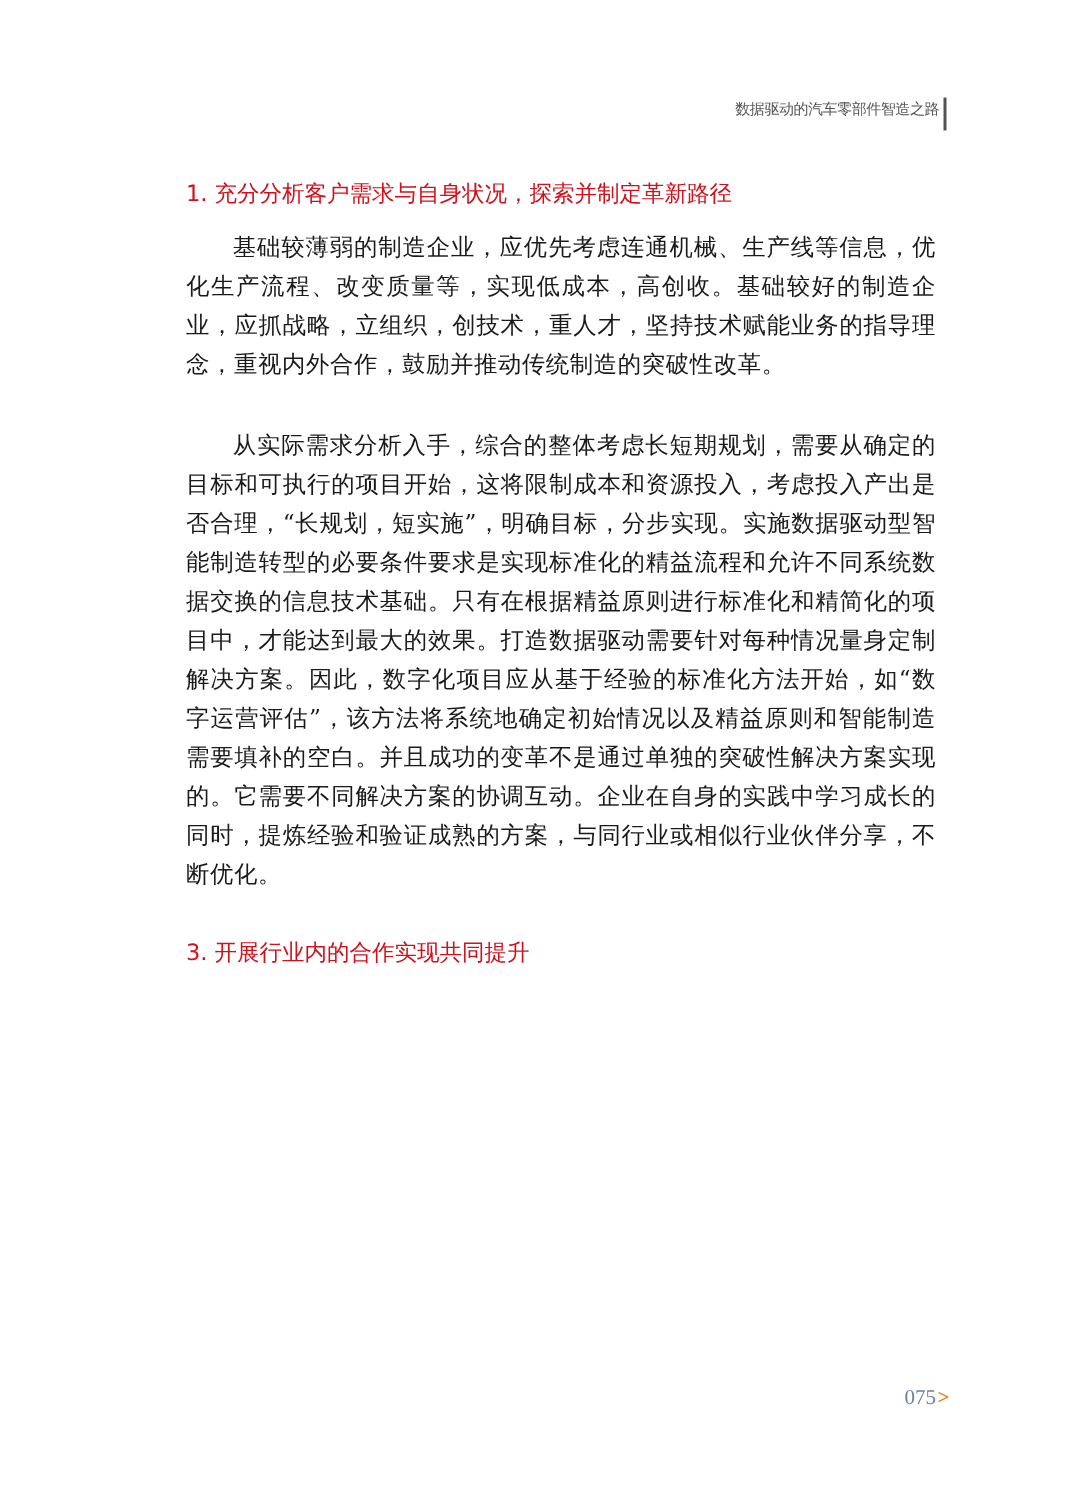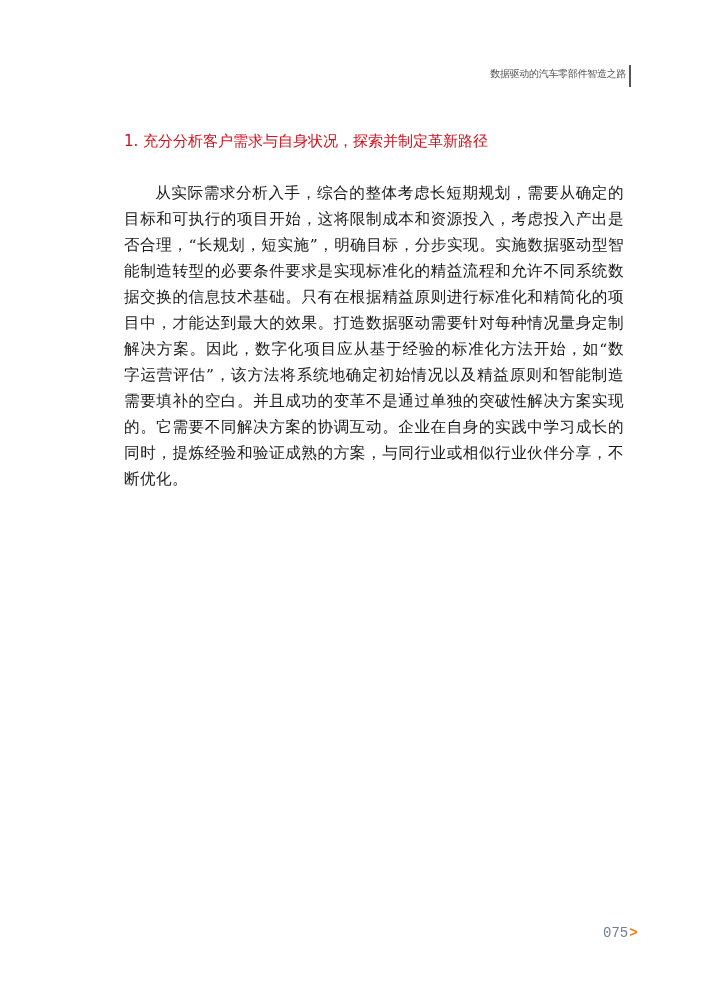--- a/index.html
+++ b/index.html
@@ -51,49 +51,50 @@
     .paragraph {
       font-size: 15.6px;
       line-height: 26px;
       text-indent: 2em;
       text-align: justify;
       margin: 0;
       letter-spacing: 0.4px;
     }
     .section {
       margin-bottom: 28px;
-      margin-top: 12px;
     }
     .page-number {
       position: absolute;
       top: 925px;
       left: 603px;
-      font-family: Liberation Mono, monospace;
+      font-family: Liberation Serif, serif;
       font-size: 14px;
       color: #6b7f9a;
       line-height: 16px;
     }
     .page-arrow {
       color: #f07b18;
       font-weight: bold;
       margin-left: 1px;
     }
   </style>
 </head>
 <body>
 
 <div class="running-header">数据驱动的汽车零部件智造之路</div>
 <div class="header-rule"></div>
 
 <div class="content">
   <div class="section">
     <h2 class="section-heading">1. 充分分析客户需求与自身状况，探索并制定革新路径</h2>
+    <p class="paragraph">基础较薄弱的制造企业，应优先考虑连通机械、生产线等信息，优化生产流程、改变质量等，实现低成本，高创收。基础较好的制造企业，应抓战略，立组织，创技术，重人才，坚持技术赋能业务的指导理念，重视内外合作，鼓励并推动传统制造的突破性改革。</p>
   </div>
   <div class="section">
     <p class="paragraph">从实际需求分析入手，综合的整体考虑长短期规划，需要从确定的目标和可执行的项目开始，这将限制成本和资源投入，考虑投入产出是否合理，“长规划，短实施”，明确目标，分步实现。实施数据驱动型智能制造转型的必要条件要求是实现标准化的精益流程和允许不同系统数据交换的信息技术基础。只有在根据精益原则进行标准化和精简化的项目中，才能达到最大的效果。打造数据驱动需要针对每种情况量身定制解决方案。因此，数字化项目应从基于经验的标准化方法开始，如“数字运营评估”，该方法将系统地确定初始情况以及精益原则和智能制造需要填补的空白。并且成功的变革不是通过单独的突破性解决方案实现的。它需要不同解决方案的协调互动。企业在自身的实践中学习成长的同时，提炼经验和验证成熟的方案，与同行业或相似行业伙伴分享，不断优化。</p>
   </div>
   <div class="section">
+    <h2 class="section-heading">3. 开展行业内的合作实现共同提升</h2>
   </div>
 </div>
 
 <div class="page-number">
   <span>075</span><span class="page-arrow">&gt;</span>
 </div>
 
 </body></html>

